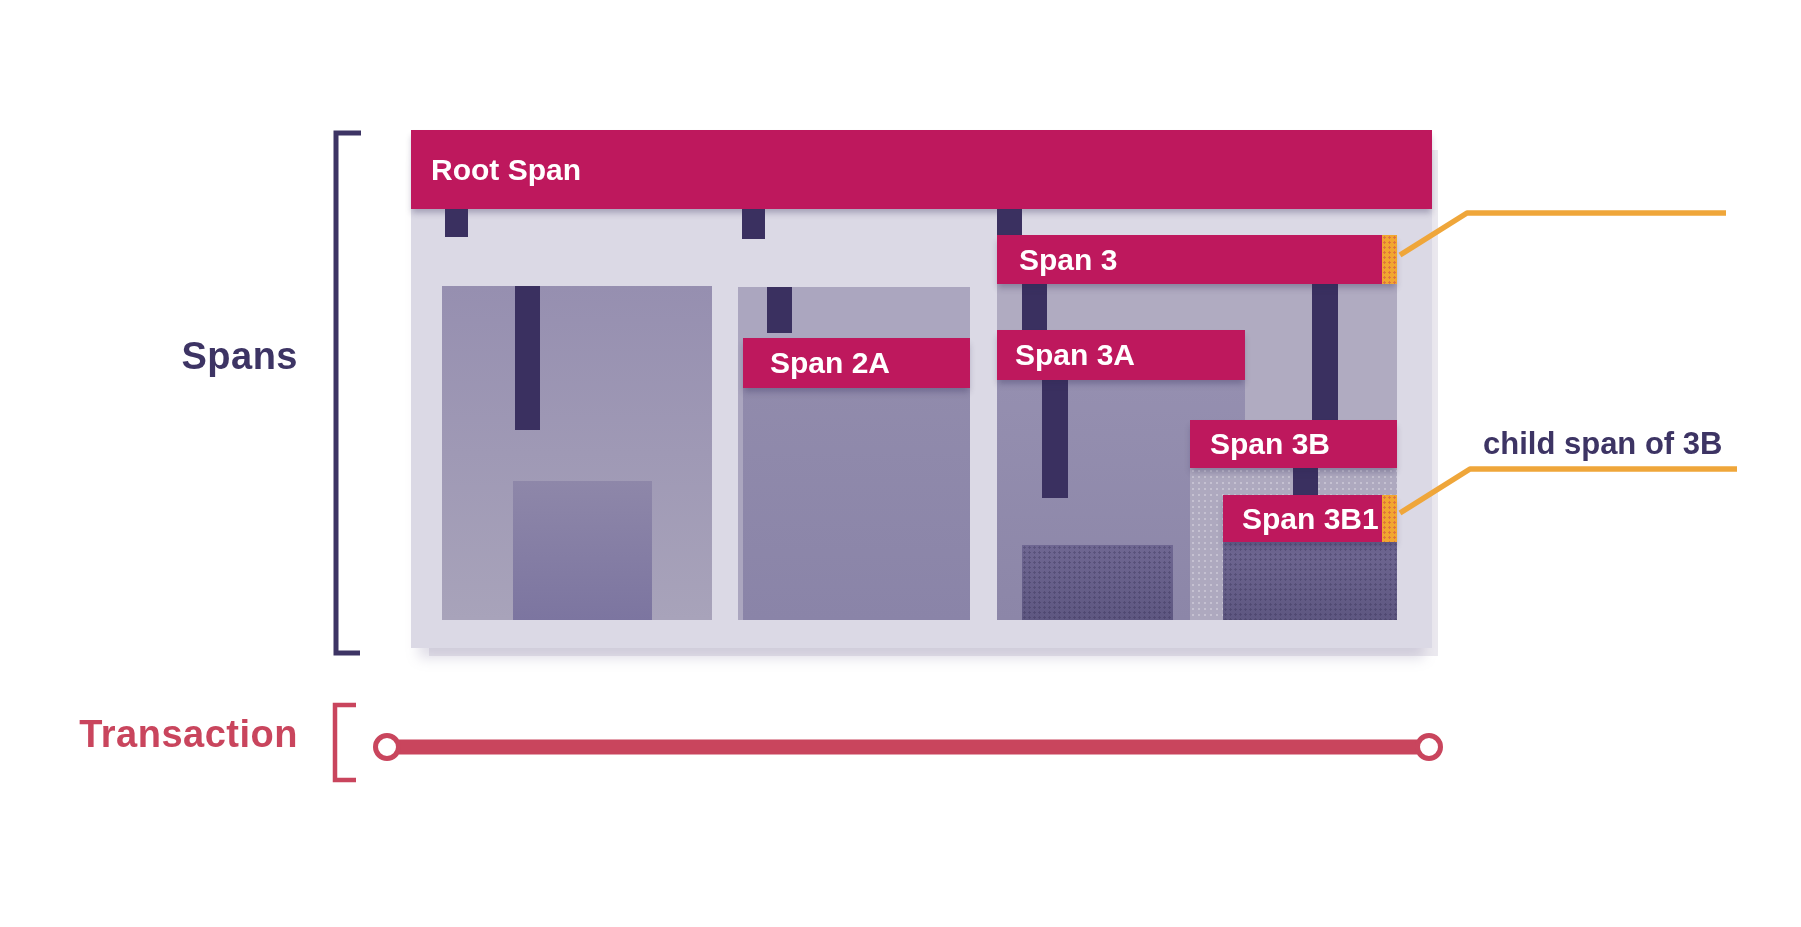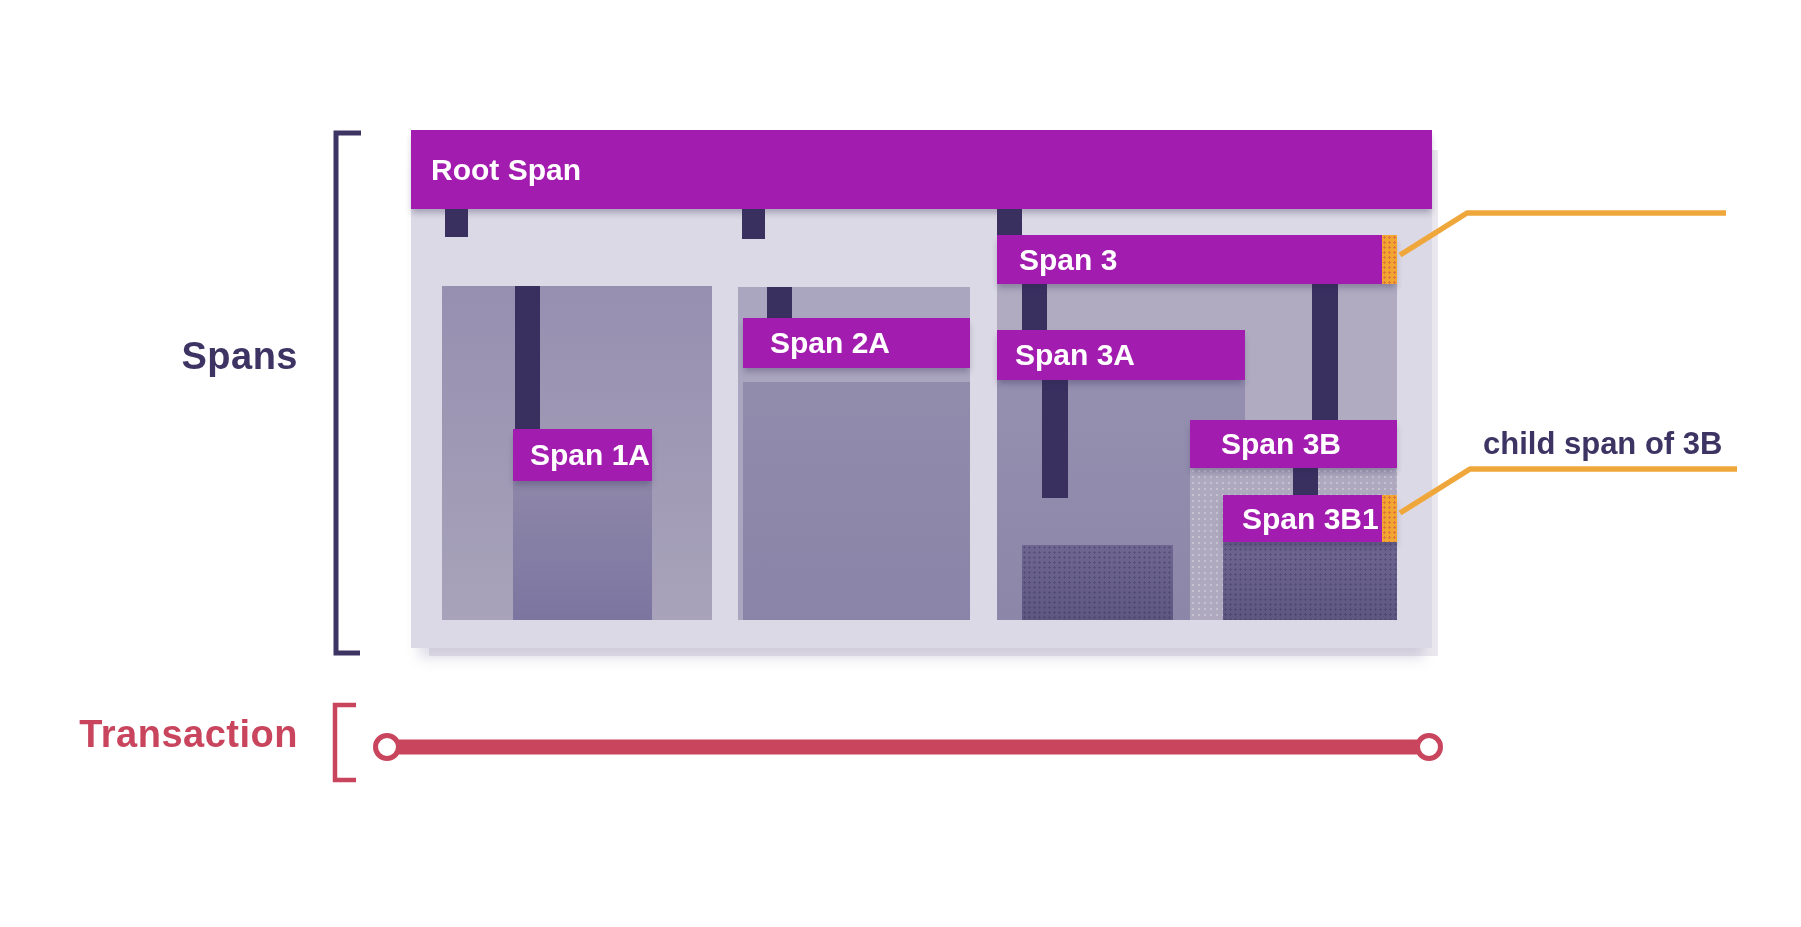--- a/index.html
+++ b/index.html
@@ -10,33 +10,33 @@
   .side-label{position:absolute;left:60px;width:238px;text-align:right;font-weight:bold;
               font-size:38px;line-height:44px;letter-spacing:0.5px;}
   .spans-label{top:334px;color:#3d3464;}
   .transaction-label{top:712px;color:#c9455d;}
 
   
   .container{position:absolute;left:411px;top:130px;width:1021px;height:518px;background:#dbd9e5;
              box-shadow:12px 14px 0 -6px rgba(128,120,158,0.16),0 18px 12px -8px rgba(128,120,158,0.25);}
 
   
-  .bar{position:absolute;background:#a21caf;display:flex;align-items:center;
+  .bar{position:absolute;background:#be185d;display:flex;align-items:center;
        box-shadow:0 5px 6px -1px rgba(48,40,82,0.30);}
   .bar .lbl{color:#ffffff;font-weight:bold;font-size:30px;white-space:nowrap;}
   .bar-root{left:0;top:0;width:1021px;height:79px;}
   .bar-root .lbl{padding-left:20px;}
   .bar-s1 {left:31px; top:107px;width:270px;height:49px;}  .bar-s1  .lbl{padding-left:32px;}
   .bar-s1a{left:102px;top:299px;width:139px;height:52px;}  .bar-s1a .lbl{padding-left:17px;}
   .bar-s2 {left:327px;top:108px;width:232px;height:49px;}  .bar-s2  .lbl{padding-left:30px;}
-  .bar-s2a{left:332px;top:188px;width:227px;height:50px;}  .bar-s2a .lbl{padding-left:27px;}
+  .bar-s2a{left:332px;top:208px;width:227px;height:50px;}  .bar-s2a .lbl{padding-left:27px;}
   .bar-s3 {left:586px;top:105px;width:400px;height:49px;}  .bar-s3  .lbl{padding-left:22px;}
   .bar-s3a{left:586px;top:200px;width:248px;height:50px;}  .bar-s3a .lbl{padding-left:18px;}
   .bar-s3a1{left:611px;top:367px;width:151px;height:48px;} .bar-s3a1 .lbl{padding-left:15px;}
-  .bar-s3b{left:779px;top:290px;width:207px;height:48px;}  .bar-s3b .lbl{padding-left:31px;}
+  .bar-s3b{left:779px;top:290px;width:207px;height:48px;}  .bar-s3b .lbl{padding-left:20px;}
   .bar-s3b1{left:812px;top:365px;width:174px;height:47px;} .bar-s3b1 .lbl{padding-left:19px;}
 
   
   .stub{position:absolute;background:#3a3060;}
   .stub-root-s1 {left:34px; top:79px; width:23px;height:28px;}
   .stub-s1-s1a  {left:104px;top:156px;width:25px;height:144px;}
   .stub-root-s2 {left:331px;top:79px; width:23px;height:30px;}
   .stub-s2-s2a  {left:356px;top:157px;width:25px;height:46px;}
   .stub-root-s3 {left:586px;top:79px; width:25px;height:27px;}
   .stub-s3-s3a  {left:611px;top:154px;width:25px;height:47px;}
@@ -99,23 +99,20 @@
     <div class="stub stub-root-s1"></div>
     <div class="stub stub-s1-s1a"></div>
     <div class="stub stub-root-s2"></div>
     <div class="stub stub-s2-s2a"></div>
     <div class="stub stub-root-s3"></div>
     <div class="stub stub-s3-s3a"></div>
     <div class="stub stub-s3a-s3a1"></div>
     <div class="stub stub-s3-s3b"></div>
     <div class="stub stub-s3b-s3b1"></div>
 
-    <div class="bar bar-s1a">
-      <span class="lbl">Span 1A</span>
-    </div>
     <div class="bar bar-s2a">
       <span class="lbl">Span 2A</span>
     </div>
     <div class="bar bar-s3">
       <span class="lbl">Span 3</span>
       <span class="marker"></span>
     </div>
     <div class="bar bar-s3a">
       <span class="lbl">Span 3A</span>
     </div>

